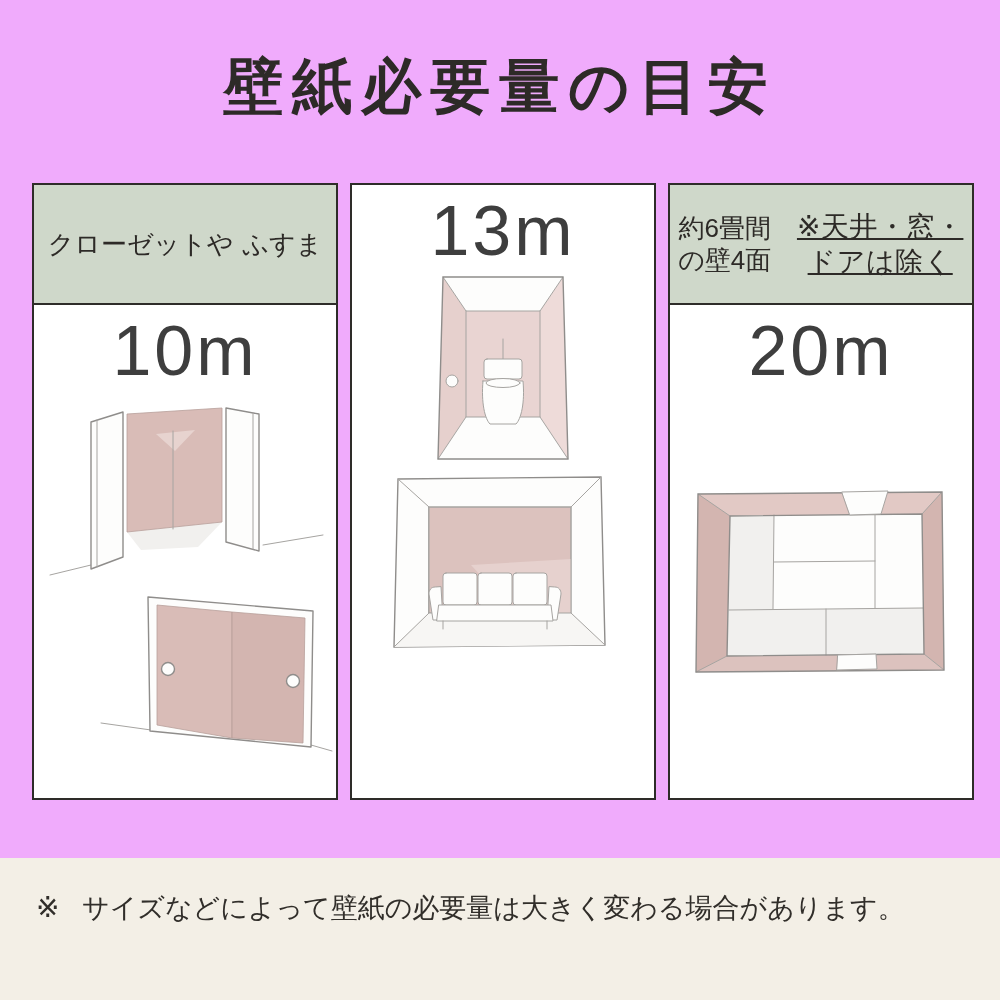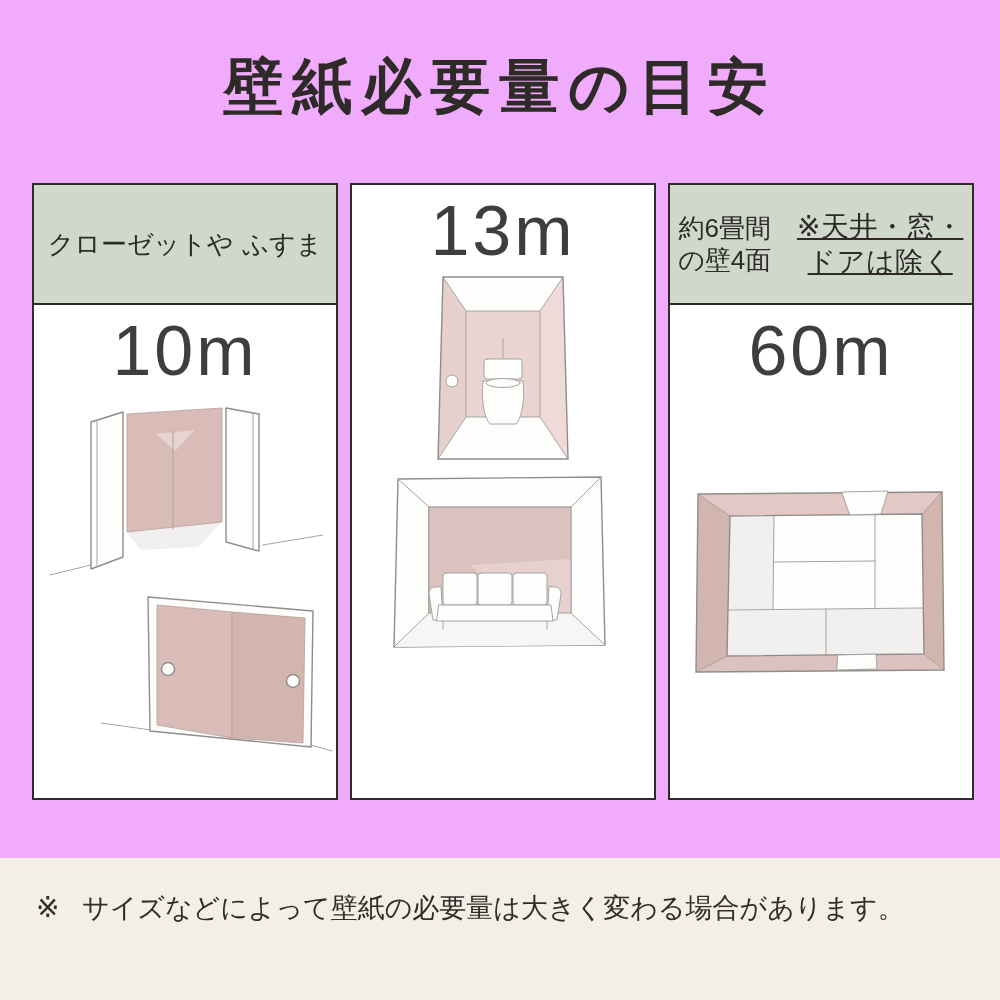--- a/index.html
+++ b/index.html
@@ -181,21 +181,21 @@
           <path class="sk-thin" d="M60 154 L60 162 M164 154 L164 162"></path>
         </svg>
       </div>
     </div>
 
     <div class="col">
       <div class="col-header">
         <span>約6畳間の壁4面</span>
         <span class="line2-small">※天井・窓・ドアは除く</span>
       </div>
-      <div class="col-value">60m</div>
+      <div class="col-value">20m</div>
       <div class="col-illos" style="justify-content:center;">
         <svg class="illo" width="262" height="210" viewBox="0 0 262 210" style="margin-bottom:26px;">
           <polygon points="8,18 252,16 254,194 6,196" fill="#e2c9c5"></polygon>
           <polygon class="pink4" points="8,18 40,40 37,180 6,196"></polygon>
           <polygon class="pink4" points="252,16 254,194 234,178 232,38"></polygon>
           <polygon class="pink3" points="254,194 6,196 37,180 234,178"></polygon>
           <path class="sk-thin" d="M8 18 L40 40 M252 16 L232 38 M254 194 L234 178 M6 196 L37 180"></path>
           <polygon class="white" points="40,40 232,38 234,178 37,180"></polygon>
           <polygon class="shadow" points="40,40 84,39 83,133 39,134"></polygon>
           <polygon class="shadow" points="39,134 233,132 234,178 37,180"></polygon>

